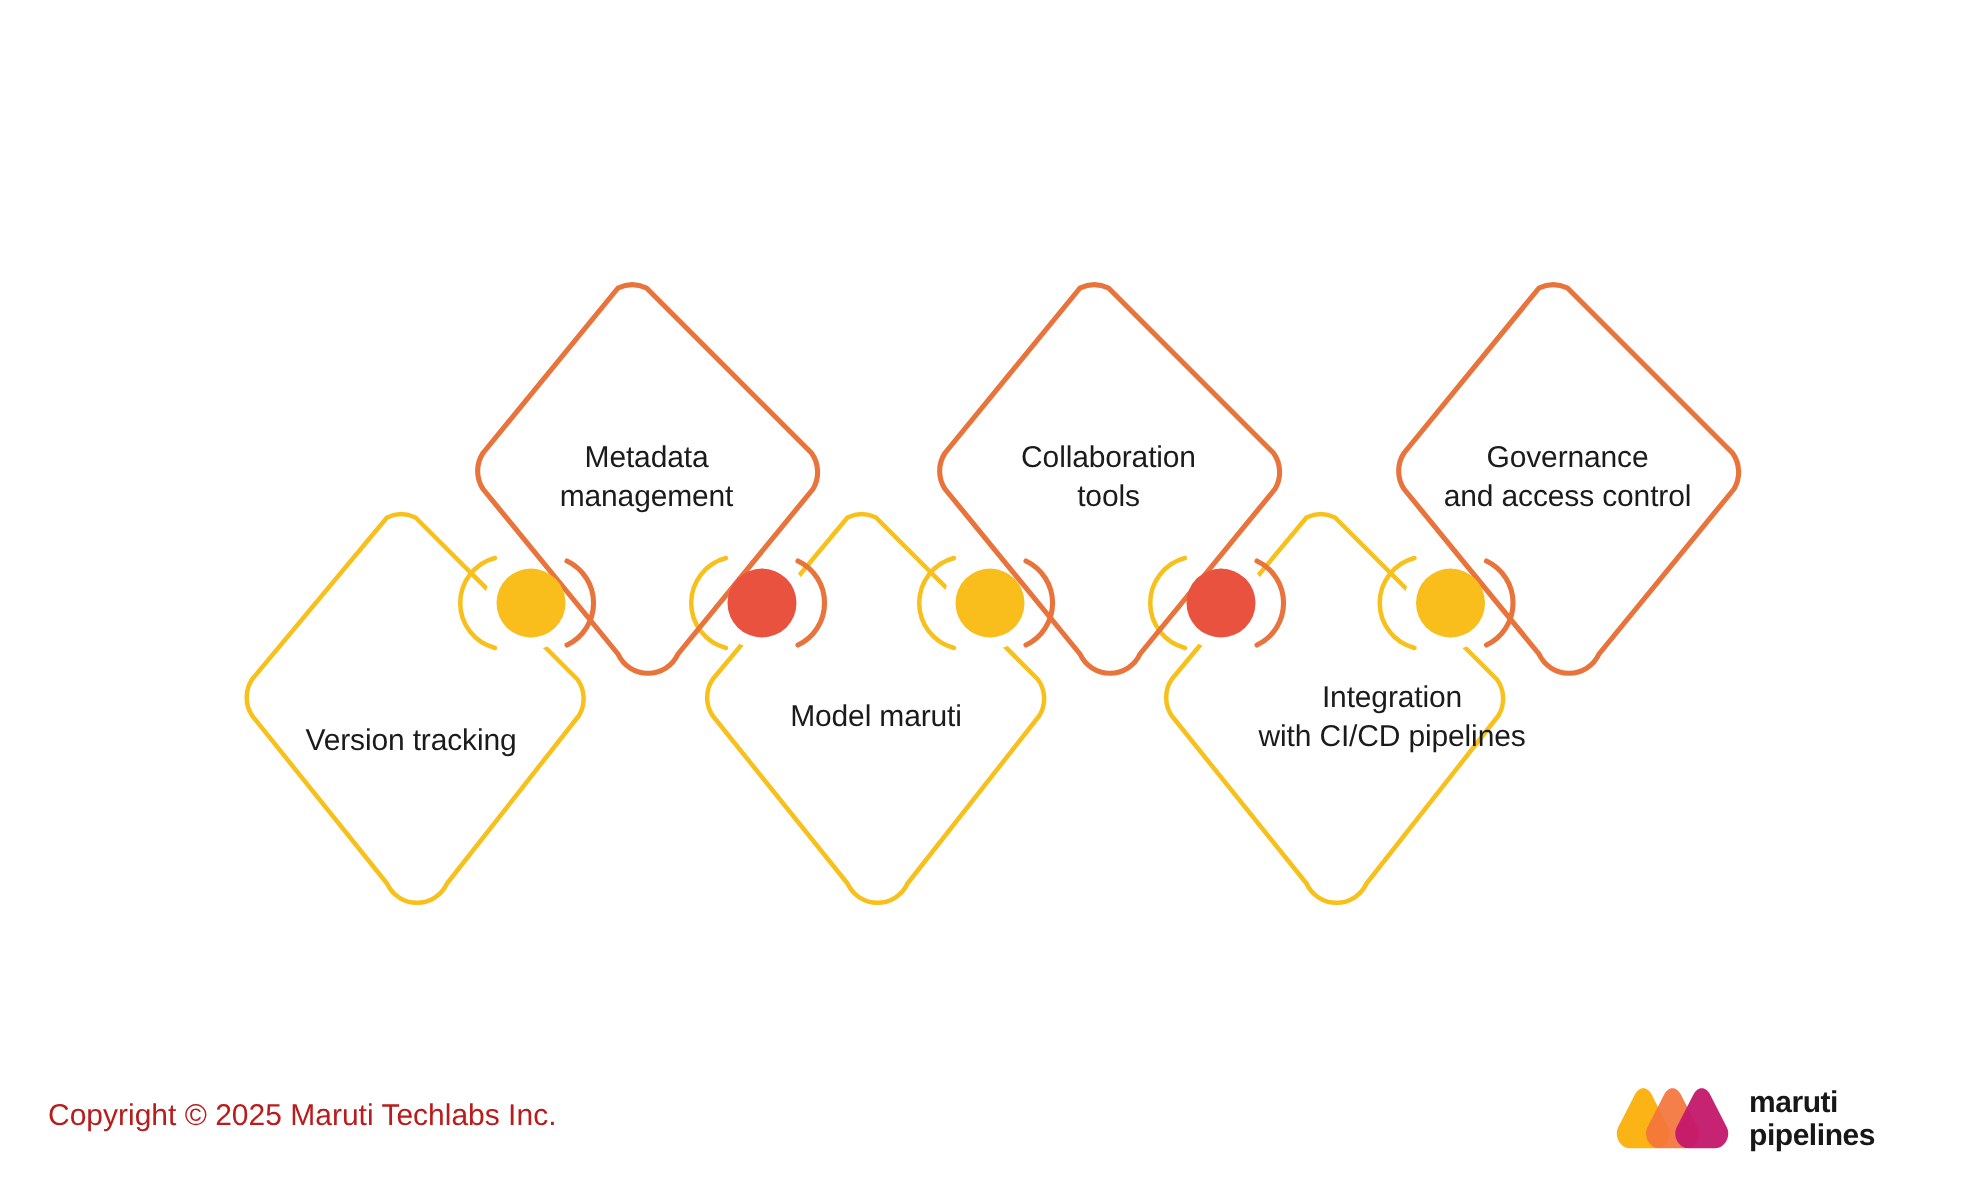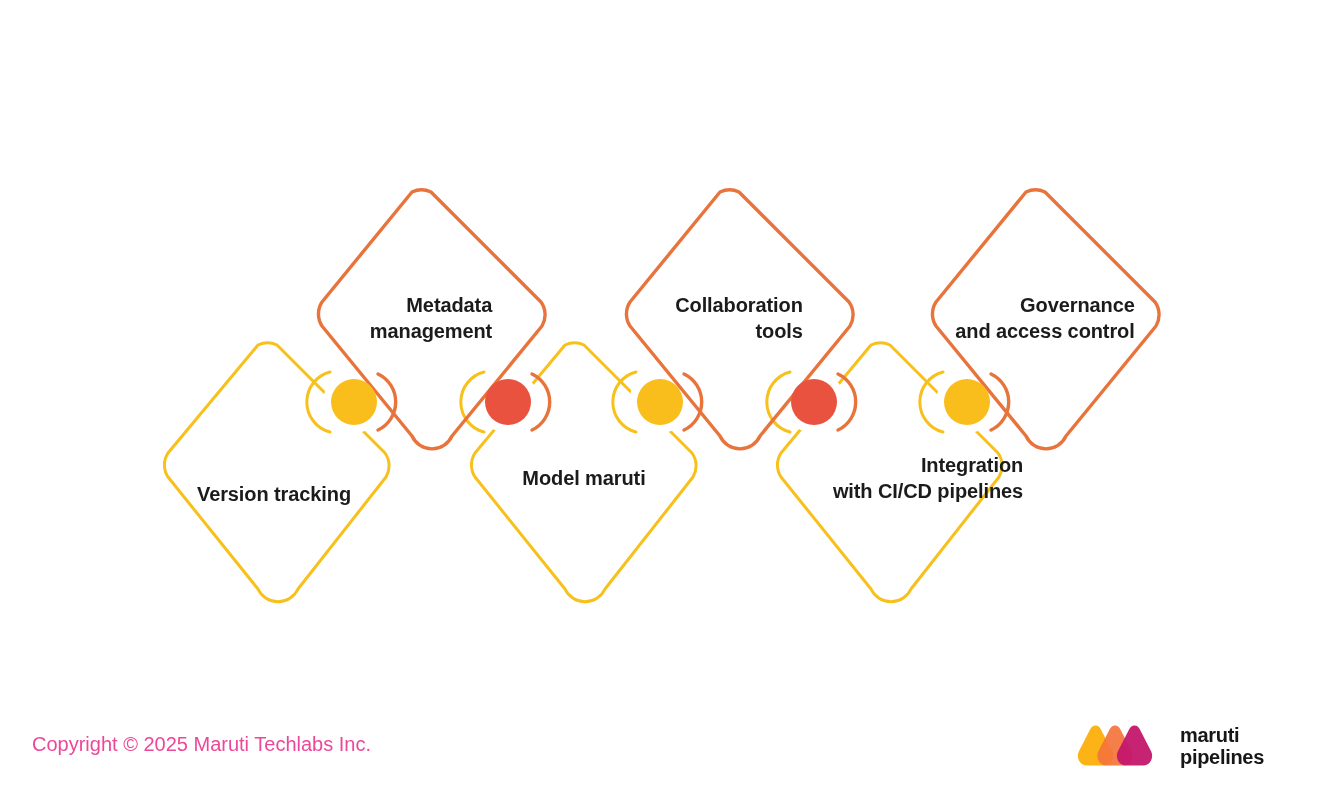--- a/index.html
+++ b/index.html
@@ -46,39 +46,39 @@
     width: 1322px;
     height: 799px;
     pointer-events: none;
   }
   .diagram svg {
     display: block;
   }
 
   .node-label {
     position: absolute;
-    text-align: right;
+    text-align: center;
     font-size: 20px;
     line-height: 26px;
-    font-weight: 700;
+    font-weight: 400;
     color: #1b1b1b;
     letter-spacing: -0.1px;
     white-space: pre-line;
     transform: translate(-50%, -50%);
   }
 
   
   .footer-copyright {
     position: absolute;
     left: 32px;
     top: 730px;
     font-size: 20px;
     line-height: 28px;
     font-weight: 400;
-    color: #ec4899;
+    color: #b91c1c;
     white-space: pre;
   }
 
   .brand-logo {
     position: absolute;
     left: 1076px;
     top: 719px;
     width: 196px;
     height: 54px;
     display: flex;
@@ -96,21 +96,20 @@
     justify-content: center;
     font-weight: 700;
     font-size: 20px;
     line-height: 22px;
     letter-spacing: -0.3px;
     color: #171717;
   }
   .brand-wordmark span {
     display: block;
     white-space: pre;
-    margin-left: 14px;
   }
 </style>
 </head>
 <body>
 
 <div class="canvas">
 
 
   <div class="diagram">
     <svg width="1322" height="799" viewBox="0 0 1322 799" xmlns="http://www.w3.org/2000/svg">

